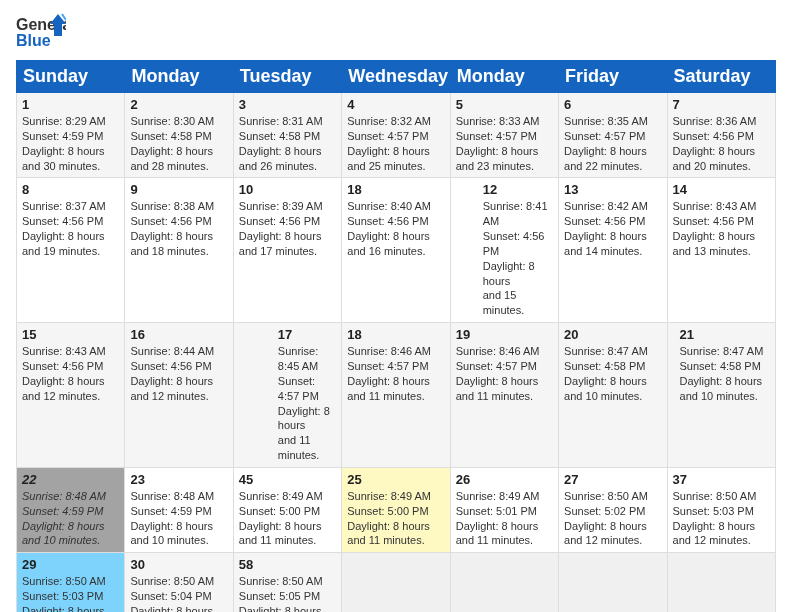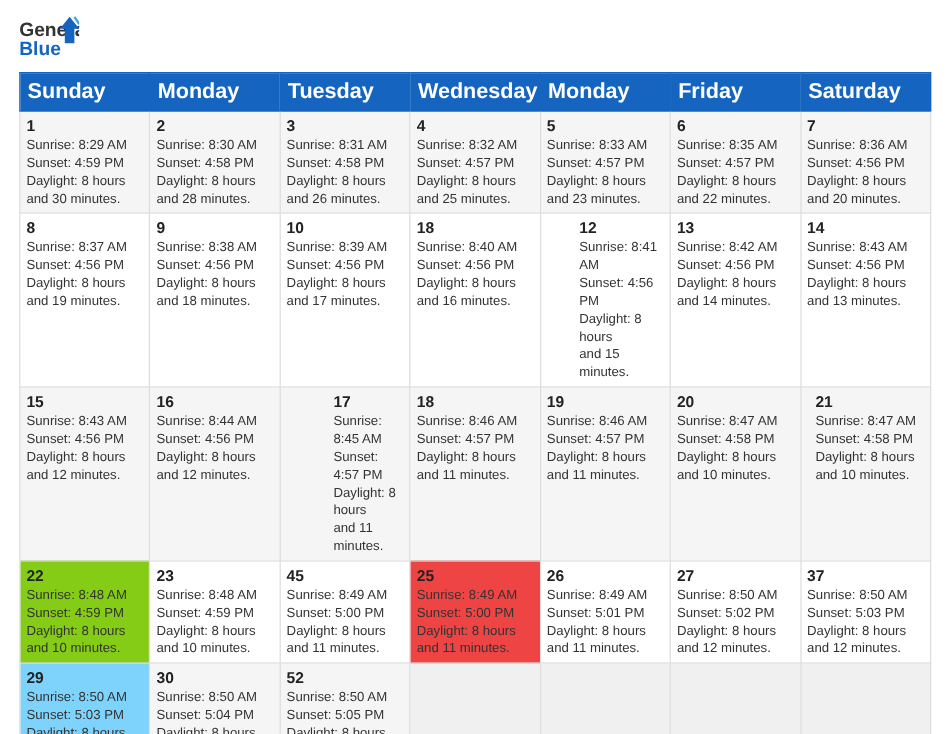--- a/index.html
+++ b/index.html
@@ -202,33 +202,33 @@
           <td style="background: rgb(245, 245, 245);">
         <span class="day-num">20</span>
         <span class="cell-text">Sunrise: 8:47 AM<br>Sunset: 4:58 PM<br>Daylight: 8 hours<br>and 10 minutes.</span>
       </td>
           <td style="background: rgb(245, 245, 245); padding-left: 12px;">
         <span class="day-num">21</span>
         <span class="cell-text">Sunrise: 8:47 AM<br>Sunset: 4:58 PM<br>Daylight: 8 hours<br>and 10 minutes.</span>
       </td>
         </tr>
         <tr>
-          <td style="background: #84cc16;">
+          <td style="background: #a3a3a3; font-style: italic;">
         <span class="day-num">22</span>
         <span class="cell-text">Sunrise: 8:48 AM<br>Sunset: 4:59 PM<br>Daylight: 8 hours<br>and 10 minutes.</span>
       </td>
           <td style="background: rgb(255, 255, 255);">
         <span class="day-num">23</span>
         <span class="cell-text">Sunrise: 8:48 AM<br>Sunset: 4:59 PM<br>Daylight: 8 hours<br>and 10 minutes.</span>
       </td>
           <td style="background: rgb(255, 255, 255);">
         <span class="day-num">45</span>
         <span class="cell-text">Sunrise: 8:49 AM<br>Sunset: 5:00 PM<br>Daylight: 8 hours<br>and 11 minutes.</span>
       </td>
-          <td style="background: #ef4444;">
+          <td style="background: #fef9c3;">
         <span class="day-num">25</span>
         <span class="cell-text">Sunrise: 8:49 AM<br>Sunset: 5:00 PM<br>Daylight: 8 hours<br>and 11 minutes.</span>
       </td>
           <td style="background: rgb(255, 255, 255);">
         <span class="day-num">26</span>
         <span class="cell-text">Sunrise: 8:49 AM<br>Sunset: 5:01 PM<br>Daylight: 8 hours<br>and 11 minutes.</span>
       </td>
           <td style="background: rgb(255, 255, 255);">
         <span class="day-num">27</span>
         <span class="cell-text">Sunrise: 8:50 AM<br>Sunset: 5:02 PM<br>Daylight: 8 hours<br>and 12 minutes.</span>
@@ -241,21 +241,21 @@
         <tr>
           <td style="background: #7dd3fc;">
         <span class="day-num">29</span>
         <span class="cell-text">Sunrise: 8:50 AM<br>Sunset: 5:03 PM<br>Daylight: 8 hours<br>and 13 minutes.</span>
       </td>
           <td style="background: rgb(245, 245, 245);">
         <span class="day-num">30</span>
         <span class="cell-text">Sunrise: 8:50 AM<br>Sunset: 5:04 PM<br>Daylight: 8 hours<br>and 14 minutes.</span>
       </td>
           <td style="background: rgb(245, 245, 245);">
-        <span class="day-num">52</span>
+        <span class="day-num">58</span>
         <span class="cell-text">Sunrise: 8:50 AM<br>Sunset: 5:05 PM<br>Daylight: 8 hours<br>and 15 minutes.</span>
       </td>
           <td class="empty-cell"></td>
           <td class="empty-cell"></td>
           <td class="empty-cell"></td>
           <td class="empty-cell"></td>
         </tr>
       </tbody>
   </table>
 </div>

